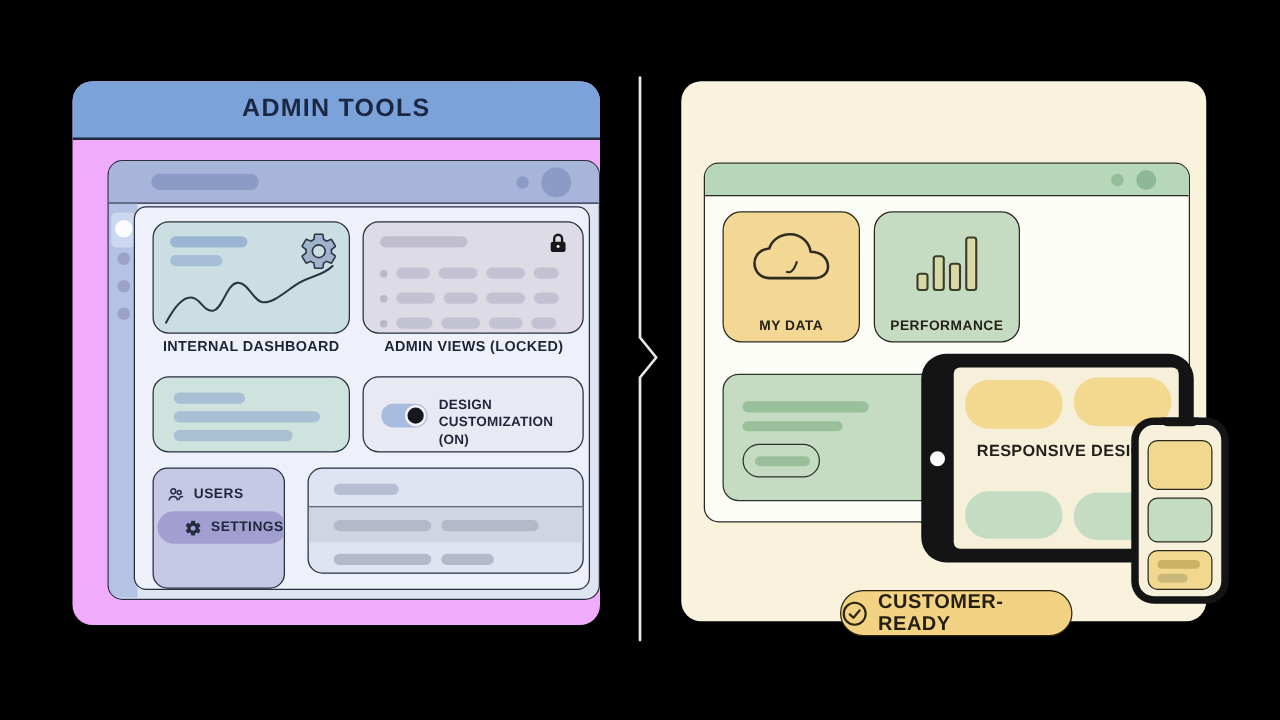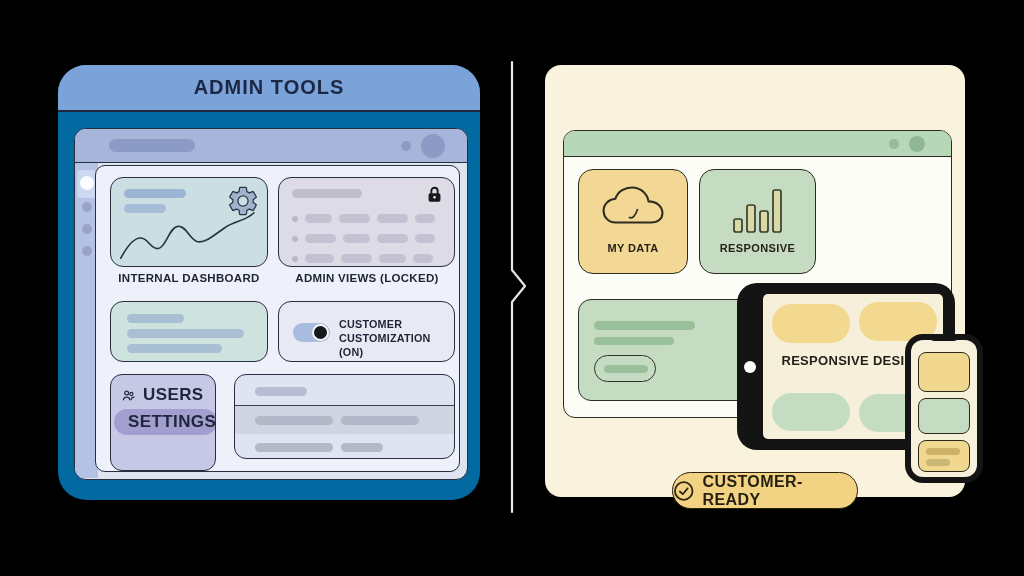--- a/index.html
+++ b/index.html
@@ -7,27 +7,27 @@
   body { font-family:"Liberation Sans", sans-serif; }
   #stage { position:relative; width:1024px; height:576px; background:#000; overflow:hidden; }
 
   
   #divider { position:absolute; inset:0; width:1024px; height:576px; pointer-events:none; }
 
   
   .panel { position:absolute; border-radius:16px; overflow:hidden; }
   .panel-header { height:47px; display:flex; align-items:center; justify-content:center;
     font-size:20px; font-weight:700; letter-spacing:1px; }
-  #admin-panel { left:58px; top:65px; width:422px; height:435px; background:#0369a1;border-radius:28px; }
+  #admin-panel { left:58px; top:65px; width:422px; height:435px; background:#f0abfc; }
   #admin-panel .panel-header { background:#7ba3d9; color:#1c2743; border-bottom:2px solid #20273a; }
   #customer-panel { left:545px; top:65px; width:420px; height:432px; background:#f9f2dd; }
   #customer-panel .panel-header { background:#f3d88c; color:#2a2310; border-bottom:2px solid #241f10; }
 
   
-  #admin-window { position:absolute; left:16px; top:63px; width:394px; height:352px;
+  #admin-window { position:absolute; left:28px; top:63px; width:394px; height:352px;
     background:#dfe4f1; border:1.5px solid #272e40; border-radius:12px; overflow:hidden; }
   #admin-titlebar { position:relative; height:34px; background:#a8b5da; border-bottom:1.5px solid #272e40; }
   #admin-titlebar .bar-pill { position:absolute; left:34px; top:10px; width:86px; height:13px; border-radius:7px; background:#8c9bc6; }
   #admin-titlebar .dot-s { position:absolute; right:56px; top:12px; width:10px; height:10px; border-radius:50%; background:#8c9bc6; }
   #admin-titlebar .dot-l { position:absolute; right:22px; top:5px; width:24px; height:24px; border-radius:50%; background:#8c9bc6; }
   #admin-winbody { position:relative; height:calc(100% - 35.5px); }
   #admin-strip { position:absolute; left:0; top:0; bottom:0; width:23px; background:#b4c2e3; }
   #admin-strip .patch { position:absolute; left:2px; top:7px; width:19px; height:28px; background:#ccd8f0; border-radius:4px; }
   #admin-strip .wdot { position:absolute; left:5px; top:13px; width:14px; height:14px; border-radius:50%; background:#fbfcff; }
   #admin-strip .gdot { position:absolute; left:7px; width:10px; height:10px; border-radius:50%; background:#9aa3c6; }
@@ -63,40 +63,40 @@
   #dash-label { left:0px; width:186px; }
   #locked-label { left:176px; width:190px; }
 
   #toggle-track { position:absolute; left:14px; top:21px; width:37px; height:19px; border-radius:10px; background:#a7bcdf; }
   #toggle-knob { position:absolute; right:1px; top:1px; width:17px; height:17px; border-radius:50%;
     background:#17181d; border:2.5px solid #f2f3f8; }
   #toggle-text { position:absolute; left:60px; top:15px; width:118px; font-size:10.8px; font-weight:700;
     color:#1e2538; line-height:1.3; letter-spacing:0.2px; }
 
   .menu-item { position:absolute; left:0; width:100%; height:26px; display:flex; align-items:center; gap:7px; padding-left:10px; }
-  .menu-item .lbl { font-size:17px; font-weight:700; color:#20273c; letter-spacing:0.4px; }
+  .menu-item .lbl { font-size:11px; font-weight:700; color:#20273c; letter-spacing:0.4px; }
   #menu-active-pill { position:absolute; left:3px; top:34px; width:103px; height:26px; border-radius:13px; background:#a29ed0; }
   #menu-item-users { top:7px; }
-  #menu-item-settings { top:34px; }
+  #menu-item-settings { top:34px;justify-content:flex-end; }
   #menu-item-logs { top:62px;margin-top:36px; }
 
   #table-card .hp { left:20px; top:12px; width:52px; height:9px; background:#b7bed2; }
   #table-divider { position:absolute; left:0; right:0; top:30px; height:1.2px; background:#3a404f; }
   #table-band { position:absolute; left:0; right:0; top:31px; height:28px; background:#d1d5e2; }
   .row-pill { position:absolute; height:9px; border-radius:4.5px; background:#b3b9c9; }
 
   
   #cust-window { position:absolute; left:18px; top:65px; width:389px; height:288px;
     background:#fdfdf8; border:1.5px solid #2b2a20; border-radius:12px; overflow:hidden; }
   #cust-titlebar { position:relative; height:26px; background:#b7d7b9; border-bottom:1.5px solid #2b2a20; }
   #cust-titlebar .dot-s { position:absolute; right:52px; top:8px; width:10px; height:10px; border-radius:50%; background:#95bd9a; }
   #cust-titlebar .dot-l { position:absolute; right:26px; top:5px; width:16px; height:16px; border-radius:50%; background:#8eb895; }
 
   .feature-card { position:absolute; top:38px; height:105px; border:1.6px solid #2b2a20; border-radius:15px;
-    display:flex; flex-direction:column; align-items:center; justify-content:flex-end; padding-bottom:19px; }
+    display:flex; flex-direction:column; align-items:center; justify-content:flex-end; padding-bottom:6px; }
   .feature-card .f-icon { position:absolute; top:14px; left:0; right:0; display:flex; justify-content:center; }
   .feature-card .f-label { font-size:11px; font-weight:700; letter-spacing:0.4px; color:#252217; }
   #card-my-data { left:14px; width:110px; background:#f2d795; }
   #card-performance { left:135px; width:117px; background:#c6dcc2; }
   #card-activity { left:262px; width:112px; background:#bdd8d4; }
 
   #green-card { position:absolute; left:14px; top:168px; width:178px; height:102px;
     background:#c6dcc2; border:1.5px solid #2b3328; border-radius:13px; }
   #green-card .p1 { left:15px; top:21px; width:101px; height:9px; background:#9abf9b; }
   #green-card .p2 { left:15px; top:37px; width:80px; height:8px; background:#9abf9b; }
@@ -205,21 +205,21 @@
           <div class="card" id="mint2-card">
             <div class="skel p1"></div>
             <div class="skel p2"></div>
             <div class="skel p3"></div>
           </div>
 
           <div class="card" id="toggle-card">
             <div id="toggle-track">
               <div id="toggle-knob"></div>
             </div>
-            <div id="toggle-text">CUSTOMER CUSTOMIZATION (ON)</div>
+            <div id="toggle-text">DESIGN CUSTOMIZATION (ON)</div>
           </div>
 
           <div class="card" id="menu-card">
             <div id="menu-active-pill"></div>
             <div class="menu-item" id="menu-item-users">
               <svg width="15" height="15" viewBox="0 0 24 24" fill="none" stroke="#222b40" stroke-width="1.9" stroke-linecap="round">
                 <circle cx="9" cy="8" r="3.1"></circle>
                   <path d="M3.8 19a5.3 5.3 0 0 1 10.4 0"></path>
                 <circle cx="16.6" cy="9.6" r="2.5"></circle>
                   <path d="M16.2 18.6a4.6 4.6 0 0 1 4.6-4"></path>
@@ -278,21 +278,21 @@
         <div class="f-icon" style="top:18px">
           <svg width="54" height="46" viewBox="0 0 54 46">
             <g stroke="#3a3d28" stroke-width="1.7" fill="#d8d9a6">
               <rect x="3" y="31" width="8" height="13" rx="2"></rect>
               <rect x="16" y="17" width="8" height="27" rx="2"></rect>
               <rect x="29" y="23" width="8" height="21" rx="2"></rect>
               <rect x="42" y="2" width="8" height="42" rx="2"></rect>
             </g>
           </svg>
         </div>
-        <div class="f-label">RESPONSIVE</div>
+        <div class="f-label">PERFORMANCE</div>
       </div>
 
 
       <div id="green-card">
         <div class="skel p1"></div>
         <div class="skel p2"></div>
         <div id="green-btn">
           <div class="bp"></div>
         </div>
       </div>

